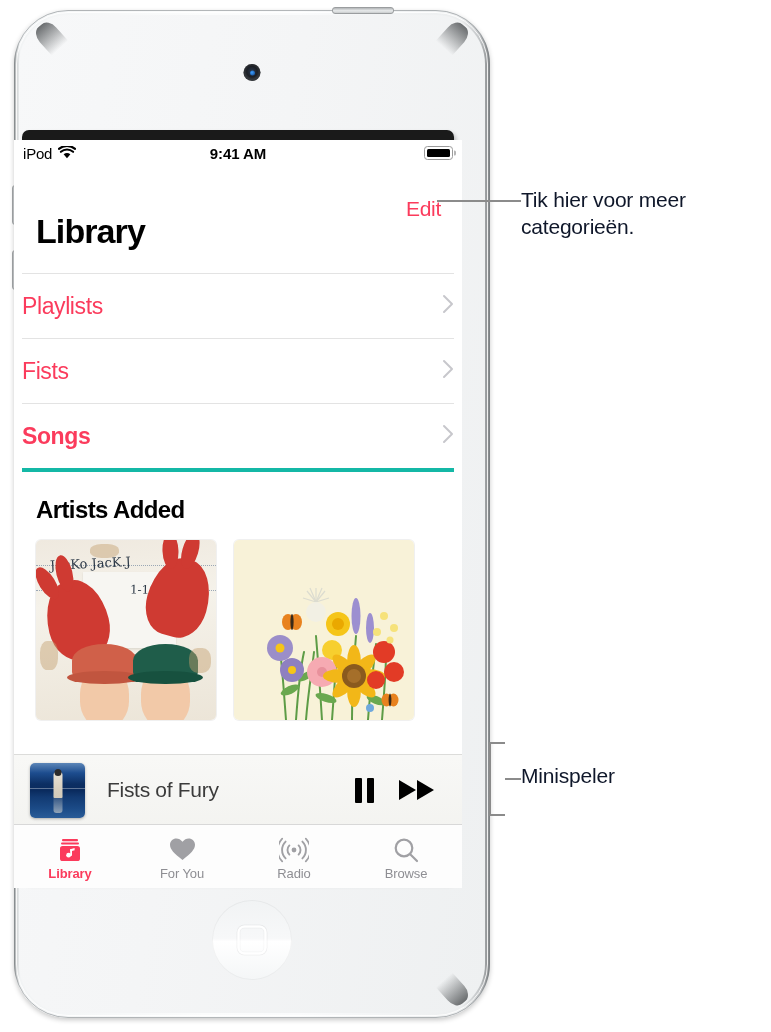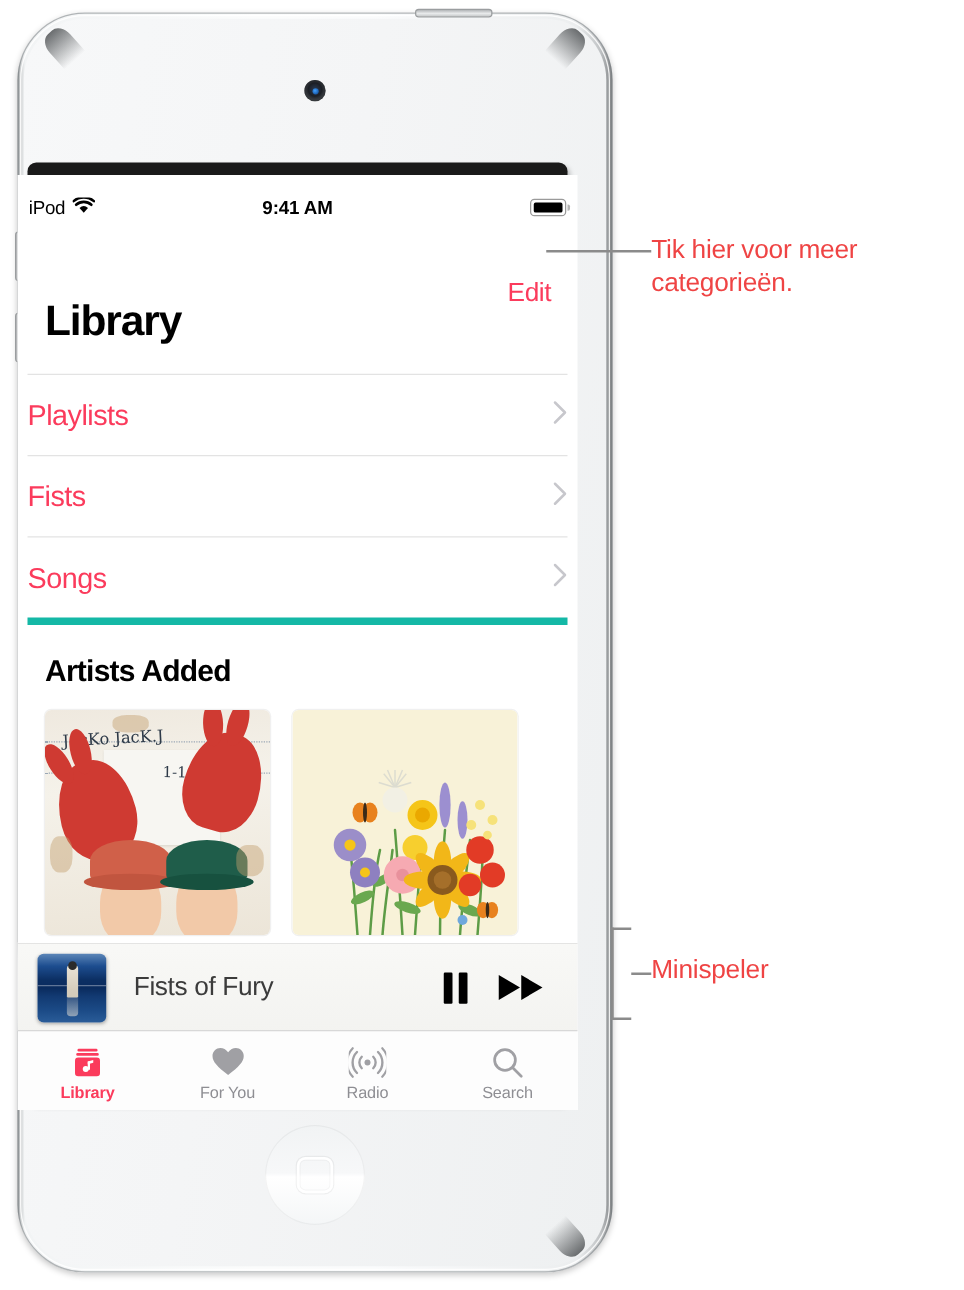--- a/index.html
+++ b/index.html
@@ -160,21 +160,21 @@
     height: 748px;
     background: #ffffff;
     overflow: hidden;
   }
 
   
   .status-bar {
     height: 26px;
     display: flex;
     align-items: center;
-    padding: 13px 9px;
+    padding: 0 9px;
     font-size: 15px;
     color: #000;
     position: relative;
   }
   .status-left { display: flex; align-items: center; gap: 6px; }
   .status-carrier { font-size: 15px; letter-spacing: -0.2px; }
   .wifi-icon { display: block; }
   .status-time {
     position: absolute;
     left: 0; right: 0;
@@ -239,21 +239,21 @@
 
   
   .lib-list { margin-top: 22px; padding: 0 8px; }
   .lib-row {
     height: 64px;
     display: flex;
     align-items: center;
     border-top: 1px solid #e3e3e3;
     position: relative;
   }
-  .lib-row:last-child { border-bottom: 6px solid #14b8a6; }
+  .lib-row:last-child { border-bottom: 4px solid #14b8a6; font-weight: bold; }
   .lib-label {
     color: #fb3b5c;
     font-size: 23px;
     letter-spacing: -0.4px;
   }
   .chevron {
     margin-left: auto;
     color: #c7c7cc;
   }
 
@@ -473,21 +473,21 @@
     color: #8e8e93;
     letter-spacing: -0.1px;
   }
   .tab-item.active .tab-label { color: #fb3b5c; font-weight: bold; }
   .tab-icon { height: 27px; display: flex; align-items: center; justify-content: center; }
 
   
   .callout-text {
     position: absolute;
     font-size: 21px;
-    color: #ef4444;
+    color: #0f172a;
     line-height: 1.3;
     letter-spacing: -0.2px;
   }
   .callout-1 { left: 521px; top: 186px; width: 250px; }
   .callout-2 { left: 521px; top: 762px; width: 230px; }
 
   .leader-h {
     position: absolute;
     height: 2px;
     background: #8b8b8b;
@@ -790,21 +790,21 @@
       <div class="tab-label">Radio</div>
     </div>
 
     <div class="tab-item">
       <div class="tab-icon">
         <svg width="26" height="26" viewBox="0 0 26 26">
           <circle cx="11" cy="11" r="8.3" stroke="#a0a0a4" stroke-width="2.2" fill="none"></circle>
           <line x1="17.2" y1="17.2" x2="24" y2="24" stroke="#a0a0a4" stroke-width="2.2" stroke-linecap="round"></line>
         </svg>
       </div>
-      <div class="tab-label">Search</div>
+      <div class="tab-label">Browse</div>
     </div>
 
   </div>
 </div>
 
 <div class="leader-h l1"></div>
 <div class="callout-text callout-1">Tik hier voor meer categorieën.</div>
 
 <div class="bracket"></div>
 <div class="bracket-stub"></div>

